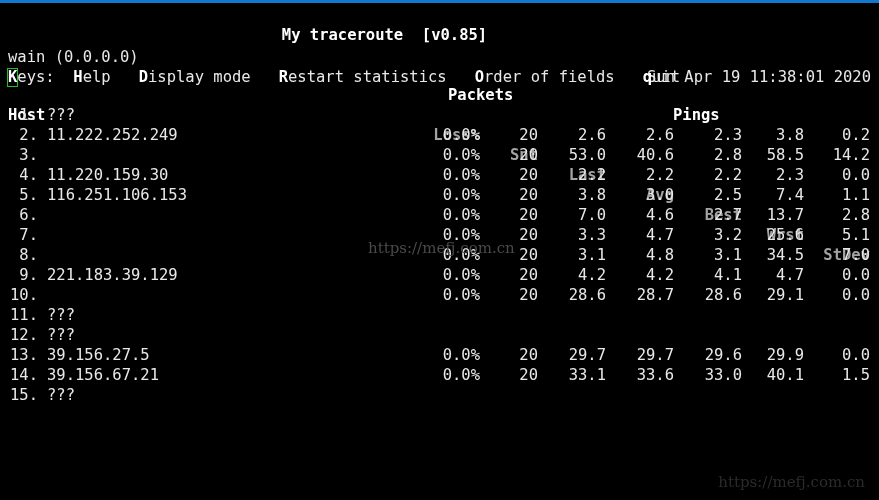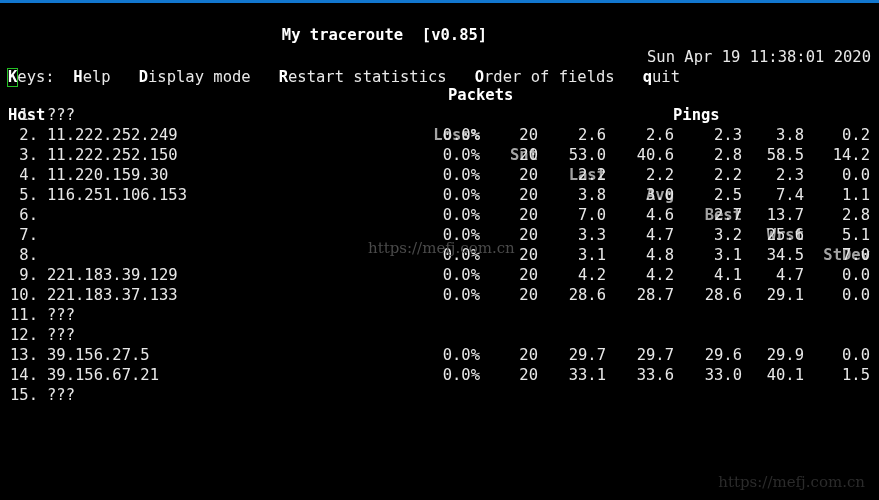--- a/index.html
+++ b/index.html
@@ -177,20 +177,21 @@
 
   <div class="topbar" style="background: rgb(18, 119, 207);"></div>
 
   <div class="term">
 
     <div class="row title-row">
       <span class="title-text">My traceroute  [v0.85]</span>
     </div>
 
     <div class="row info-row">
+      <span class="left-text">wain (0.0.0.0)</span>
       <span class="right-text">Sun Apr 19 11:38:01 2020</span>
     </div>
 
     <div class="row keys-row">
       <span class="keys-line"><span class="cursor-box" style="border-color: rgb(37, 192, 37);">K</span><span>eys:</span><span>  </span><span class="hotkey">H</span><span>elp</span><span>   </span><span class="hotkey">D</span><span>isplay mode</span><span>   </span><span class="hotkey">R</span><span>estart statistics</span><span>   </span><span class="hotkey">O</span><span>rder of fields</span><span>   </span><span class="hotkey">q</span><span>uit</span></span>
     </div>
 
     <div class="row grp-row">
       <span class="grp-packets">Packets</span>
       <span class="grp-pings">Pings</span>
@@ -203,28 +204,28 @@
       <span class="hdr-cell c-last">Last</span>
       <span class="hdr-cell c-avg">Avg</span>
       <span class="hdr-cell c-best">Best</span>
       <span class="hdr-cell c-wrst">Wrst</span>
       <span class="hdr-cell c-sdev">StDev</span>
     </div>
 
     <div id="rows-container">
         <div class="data-row" style="top: 102px;"><span class="idx">1.</span><span class="host">???</span><span class="cell c-loss"></span><span class="cell c-snt"></span><span class="cell c-last"></span><span class="cell c-avg"></span><span class="cell c-best"></span><span class="cell c-wrst"></span><span class="cell c-sdev"></span></div>
         <div class="data-row" style="top: 122px;"><span class="idx">2.</span><span class="host">11.222.252.249</span><span class="cell c-loss">0.0%</span><span class="cell c-snt">20</span><span class="cell c-last">2.6</span><span class="cell c-avg">2.6</span><span class="cell c-best">2.3</span><span class="cell c-wrst">3.8</span><span class="cell c-sdev">0.2</span></div>
-        <div class="data-row" style="top: 142px;"><span class="idx">3.</span><span class="host">11.222.252.150</span><span class="cell c-loss">0.0%</span><span class="cell c-snt">20</span><span class="cell c-last">53.0</span><span class="cell c-avg">40.6</span><span class="cell c-best">2.8</span><span class="cell c-wrst">58.5</span><span class="cell c-sdev">14.2</span></div>
+        <div class="data-row" style="top: 142px;"><span class="idx">3.</span><span class="cell c-loss">0.0%</span><span class="cell c-snt">20</span><span class="cell c-last">53.0</span><span class="cell c-avg">40.6</span><span class="cell c-best">2.8</span><span class="cell c-wrst">58.5</span><span class="cell c-sdev">14.2</span></div>
         <div class="data-row" style="top: 162px;"><span class="idx">4.</span><span class="host">11.220.159.30</span><span class="cell c-loss">0.0%</span><span class="cell c-snt">20</span><span class="cell c-last">2.2</span><span class="cell c-avg">2.2</span><span class="cell c-best">2.2</span><span class="cell c-wrst">2.3</span><span class="cell c-sdev">0.0</span></div>
         <div class="data-row" style="top: 182px;"><span class="idx">5.</span><span class="host">116.251.106.153</span><span class="cell c-loss">0.0%</span><span class="cell c-snt">20</span><span class="cell c-last">3.8</span><span class="cell c-avg">3.0</span><span class="cell c-best">2.5</span><span class="cell c-wrst">7.4</span><span class="cell c-sdev">1.1</span></div>
         <div class="data-row" style="top: 202px;"><span class="idx">6.</span><span class="cell c-loss">0.0%</span><span class="cell c-snt">20</span><span class="cell c-last">7.0</span><span class="cell c-avg">4.6</span><span class="cell c-best">2.7</span><span class="cell c-wrst">13.7</span><span class="cell c-sdev">2.8</span></div>
         <div class="data-row" style="top: 222px;"><span class="idx">7.</span><span class="host"></span><span class="cell c-loss">0.0%</span><span class="cell c-snt">20</span><span class="cell c-last">3.3</span><span class="cell c-avg">4.7</span><span class="cell c-best">3.2</span><span class="cell c-wrst">25.6</span><span class="cell c-sdev">5.1</span></div>
         <div class="data-row" style="top: 242px;"><span class="idx">8.</span><span class="host"></span><span class="cell c-loss">0.0%</span><span class="cell c-snt">20</span><span class="cell c-last">3.1</span><span class="cell c-avg">4.8</span><span class="cell c-best">3.1</span><span class="cell c-wrst">34.5</span><span class="cell c-sdev">7.0</span></div>
         <div class="data-row" style="top: 262px;"><span class="idx">9.</span><span class="host">221.183.39.129</span><span class="cell c-loss">0.0%</span><span class="cell c-snt">20</span><span class="cell c-last">4.2</span><span class="cell c-avg">4.2</span><span class="cell c-best">4.1</span><span class="cell c-wrst">4.7</span><span class="cell c-sdev">0.0</span></div>
-        <div class="data-row" style="top: 282px;"><span class="idx">10.</span><span class="host">221.183.37.133</span><span class="cell c-loss">0.0%</span><span class="cell c-snt">20</span><span class="cell c-last">28.6</span><span class="cell c-avg">28.7</span><span class="cell c-best">28.6</span><span class="cell c-wrst">29.1</span><span class="cell c-sdev">0.0</span></div>
+        <div class="data-row" style="top: 282px;"><span class="idx">10.</span><span class="cell c-loss">0.0%</span><span class="cell c-snt">20</span><span class="cell c-last">28.6</span><span class="cell c-avg">28.7</span><span class="cell c-best">28.6</span><span class="cell c-wrst">29.1</span><span class="cell c-sdev">0.0</span></div>
         <div class="data-row" style="top: 302px;"><span class="idx">11.</span><span class="host">???</span><span class="cell c-loss"></span><span class="cell c-snt"></span><span class="cell c-last"></span><span class="cell c-avg"></span><span class="cell c-best"></span><span class="cell c-wrst"></span><span class="cell c-sdev"></span></div>
         <div class="data-row" style="top: 322px;"><span class="idx">12.</span><span class="host">???</span><span class="cell c-loss"></span><span class="cell c-snt"></span><span class="cell c-last"></span><span class="cell c-avg"></span><span class="cell c-best"></span><span class="cell c-wrst"></span><span class="cell c-sdev"></span></div>
         <div class="data-row" style="top: 342px;"><span class="idx">13.</span><span class="host">39.156.27.5</span><span class="cell c-loss">0.0%</span><span class="cell c-snt">20</span><span class="cell c-last">29.7</span><span class="cell c-avg">29.7</span><span class="cell c-best">29.6</span><span class="cell c-wrst">29.9</span><span class="cell c-sdev">0.0</span></div>
         <div class="data-row" style="top: 362px;"><span class="idx">14.</span><span class="host">39.156.67.21</span><span class="cell c-loss">0.0%</span><span class="cell c-snt">20</span><span class="cell c-last">33.1</span><span class="cell c-avg">33.6</span><span class="cell c-best">33.0</span><span class="cell c-wrst">40.1</span><span class="cell c-sdev">1.5</span></div>
         <div class="data-row" style="top: 382px;"><span class="idx">15.</span><span class="host">???</span><span class="cell c-loss"></span><span class="cell c-snt"></span><span class="cell c-last"></span><span class="cell c-avg"></span><span class="cell c-best"></span><span class="cell c-wrst"></span><span class="cell c-sdev"></span></div>
       </div>
 
   </div>
 
   <div class="watermark wm-center">https://mefj.com.cn</div>

